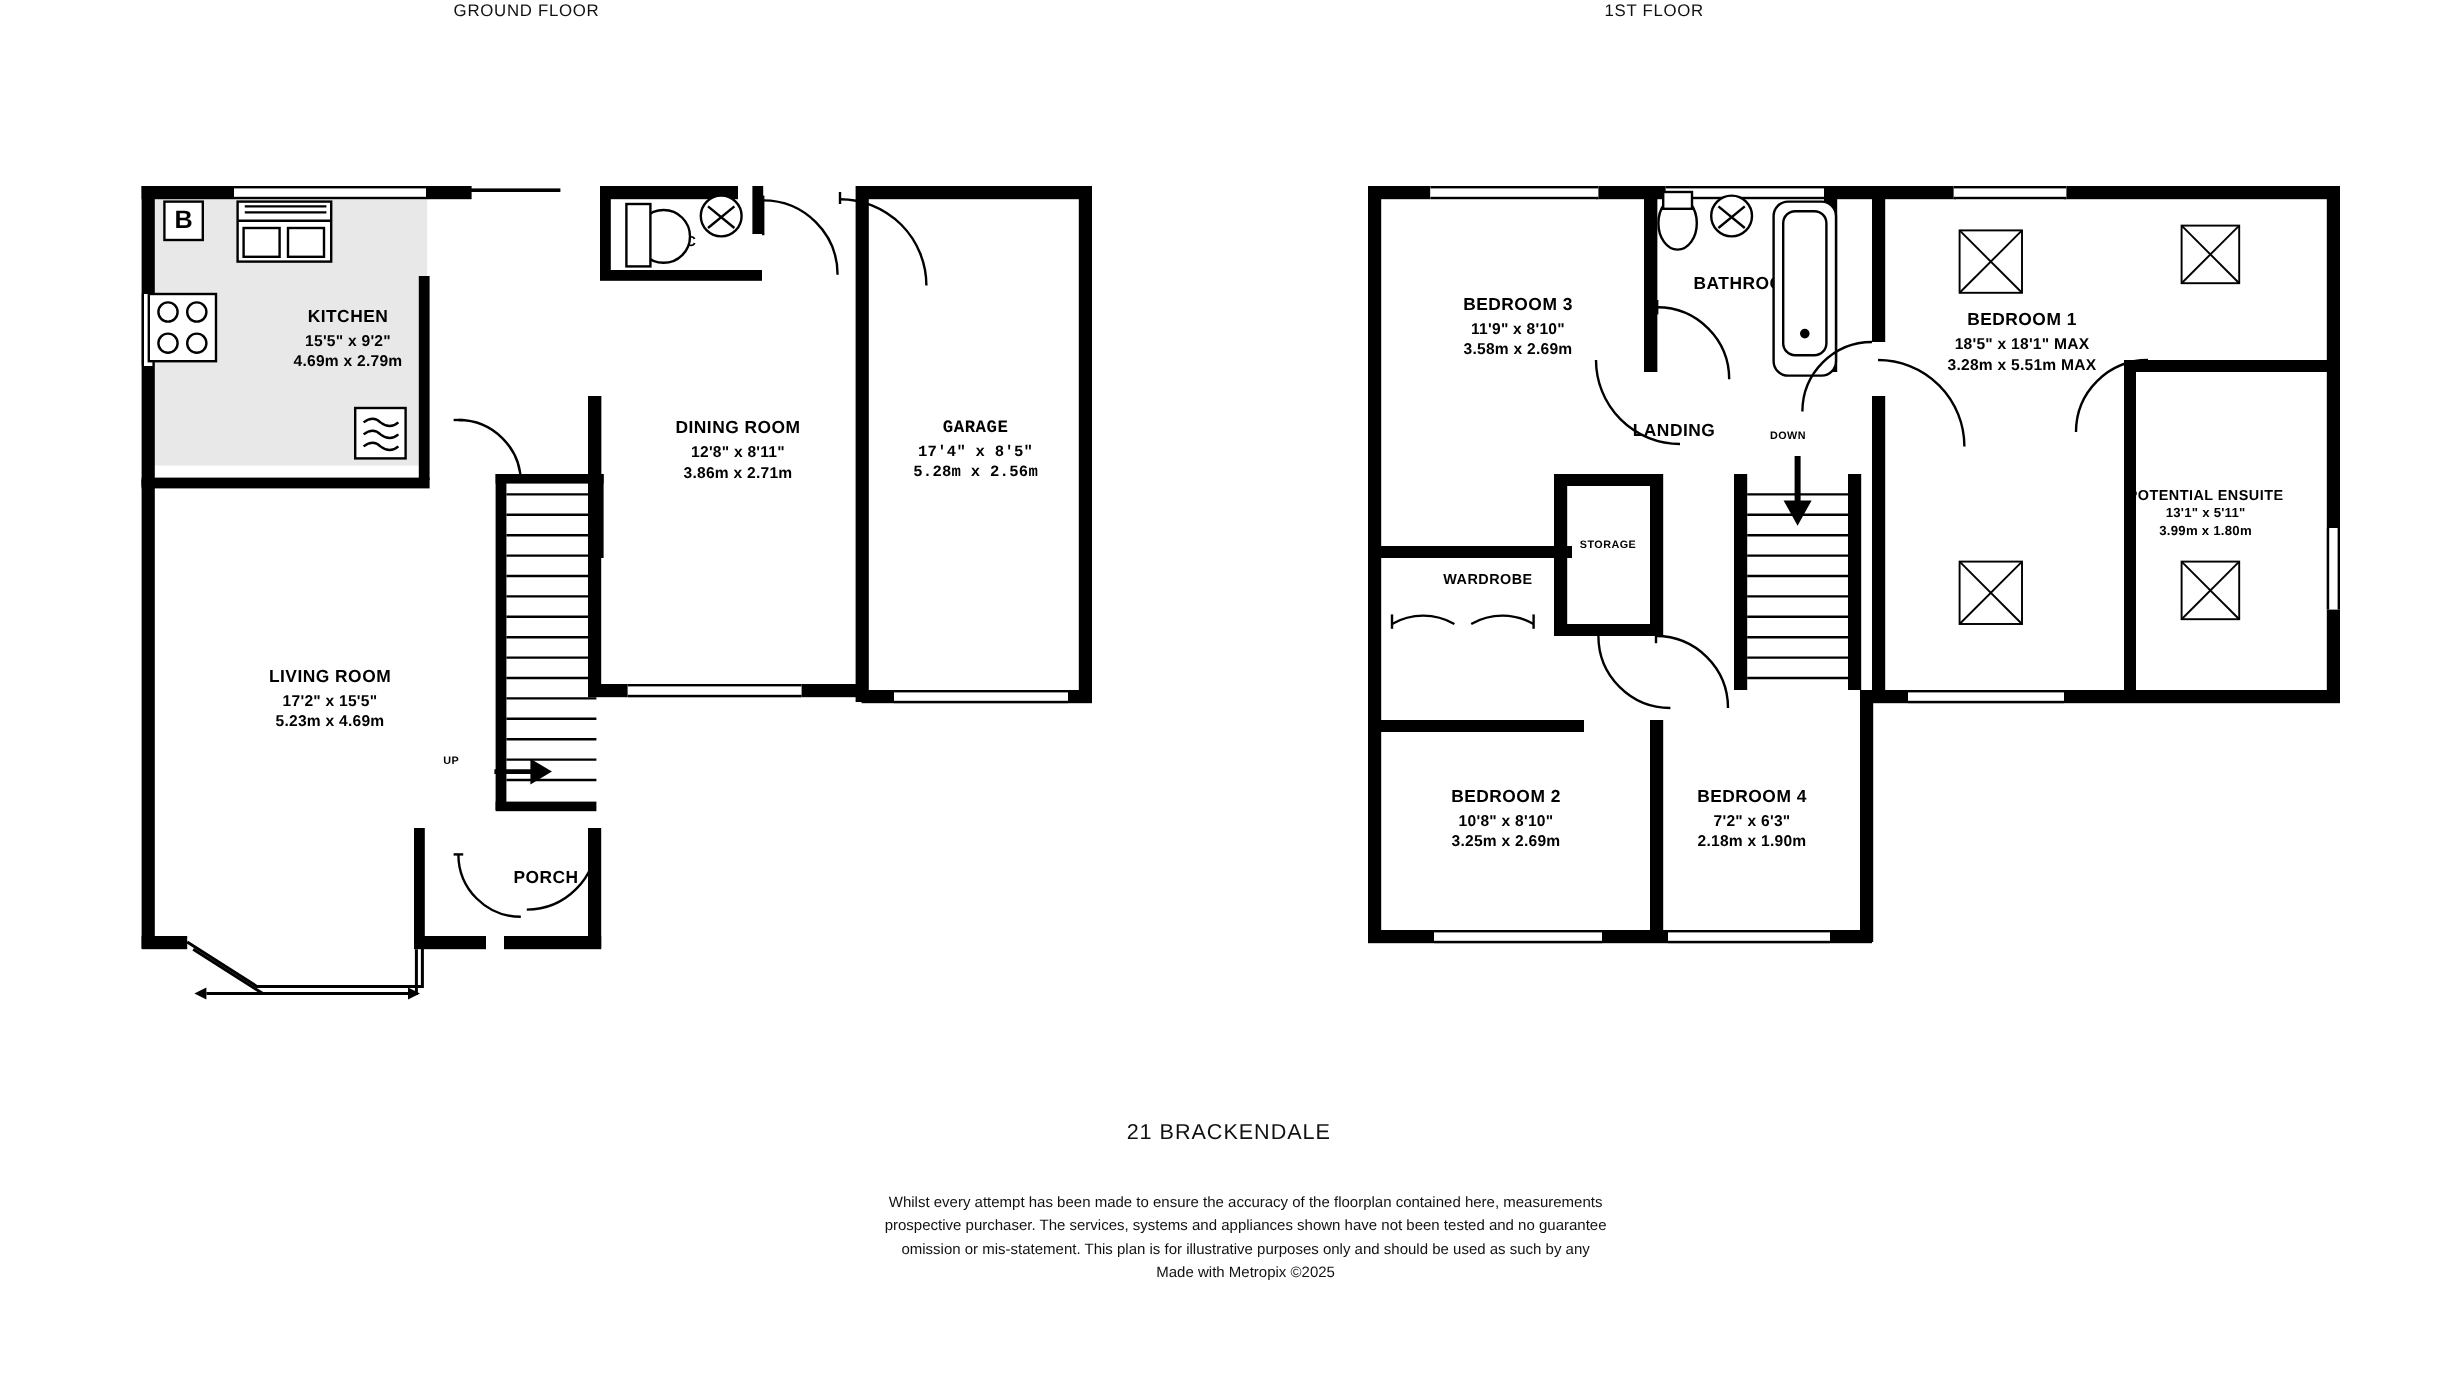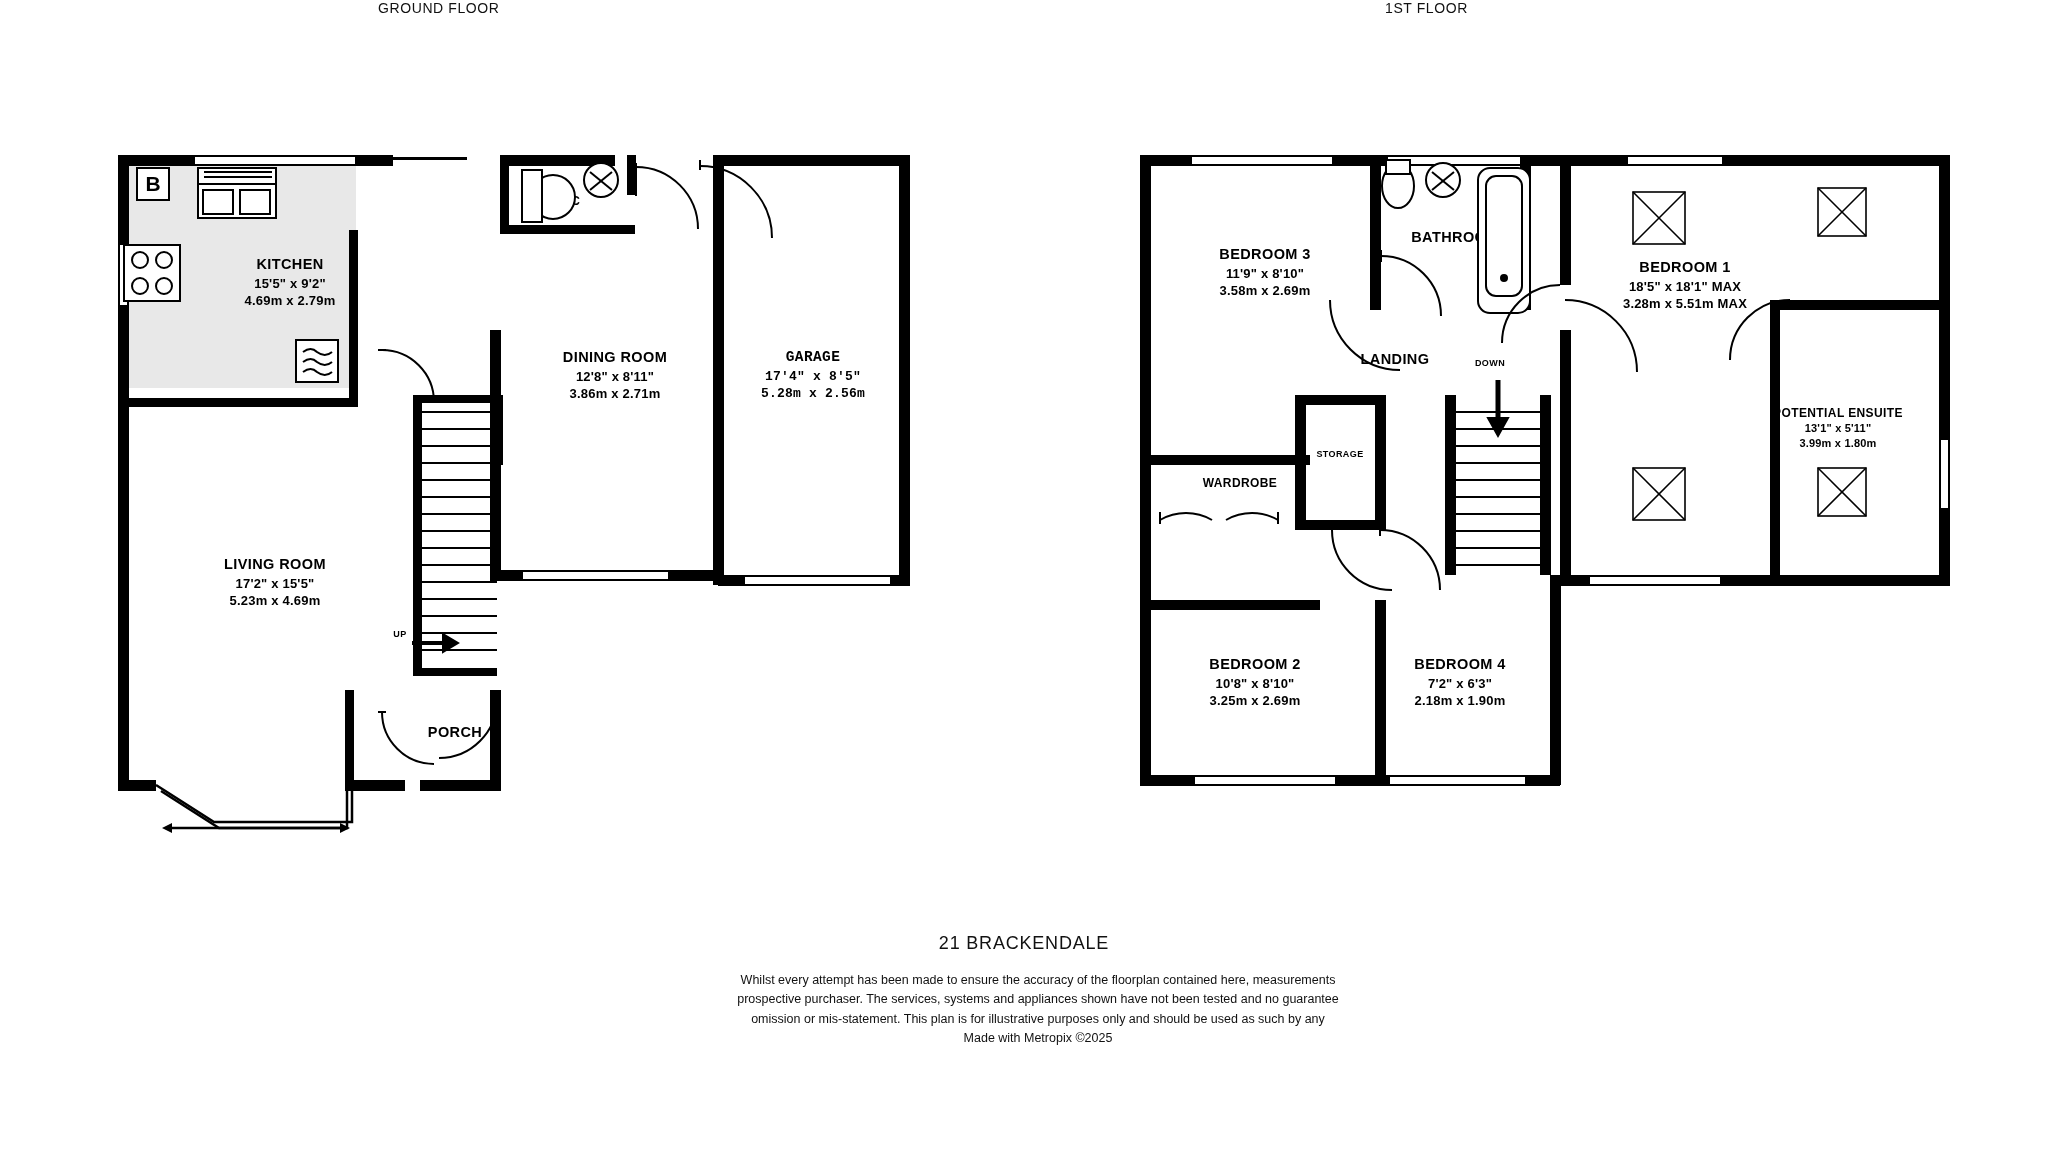--- a/index.html
+++ b/index.html
@@ -14,21 +14,21 @@
   }
   .plan-title {
     position:absolute;
     font-size:14px;
     letter-spacing:0.6px;
     font-weight:400;
     color:#111;
     white-space:nowrap;
   }
   #gf-title { left:378px; top:0px; }
-  #ff-title { left:1385px; top:0px; }
+  #ff-title { left:1337px; top:0px; }
 
   .wall { position:absolute; background:#000; }
   .thin { position:absolute; background:#000; }
   .win { position:absolute; background:#fff; border-top:2px solid #000; border-bottom:2px solid #000; }
   .winv { position:absolute; background:#fff; border-left:2px solid #000; border-right:2px solid #000; }
 
   .label {
     position:absolute;
     text-align:center;
     font-weight:bold;
@@ -147,21 +147,21 @@
   </div>
 
   <div class="label" style="left:400px; top:723px; width:110px;">
     <div class="nm">PORCH</div>
   </div>
 
   <div class="label small" style="left:535px; top:193px; width:70px;">
     <div class="nm">WC</div>
   </div>
 
-  <div class="label tiny" style="left:380px; top:628px; width:40px;">
+  <div class="label tiny" style="left:356px; top:628px; width:40px;">
     <div class="nm">UP</div>
   </div>
 
   <div class="epc" style="left:136px; top:167px;">
     <span>B</span>
   </div>
 </div>
 
 <div>
 
@@ -377,18 +377,18 @@
     </g>
     <g fill="#000" stroke="#000">
       <line x1="1498" y1="380" x2="1498" y2="422" stroke-width="5"></line>
       <polygon points="1488,418 1498,436 1508,418"></polygon>
     </g>
   </g>
 </svg>
 
 <div class="footer-addr" style="top:933px;">21 BRACKENDALE</div>
 
-<div class="disclaimer" style="top:971px;padding-left:28px;">
+<div class="disclaimer" style="top:993px;padding-left:28px;">
   <div>Whilst every attempt has been made to ensure the accuracy of the floorplan contained here, measurements</div>
   <div>prospective purchaser. The services, systems and appliances shown have not been tested and no guarantee</div>
   <div>omission or mis-statement. This plan is for illustrative purposes only and should be used as such by any</div>
   <div>Made with Metropix ©2025</div>
 </div>
 
 </body></html>

